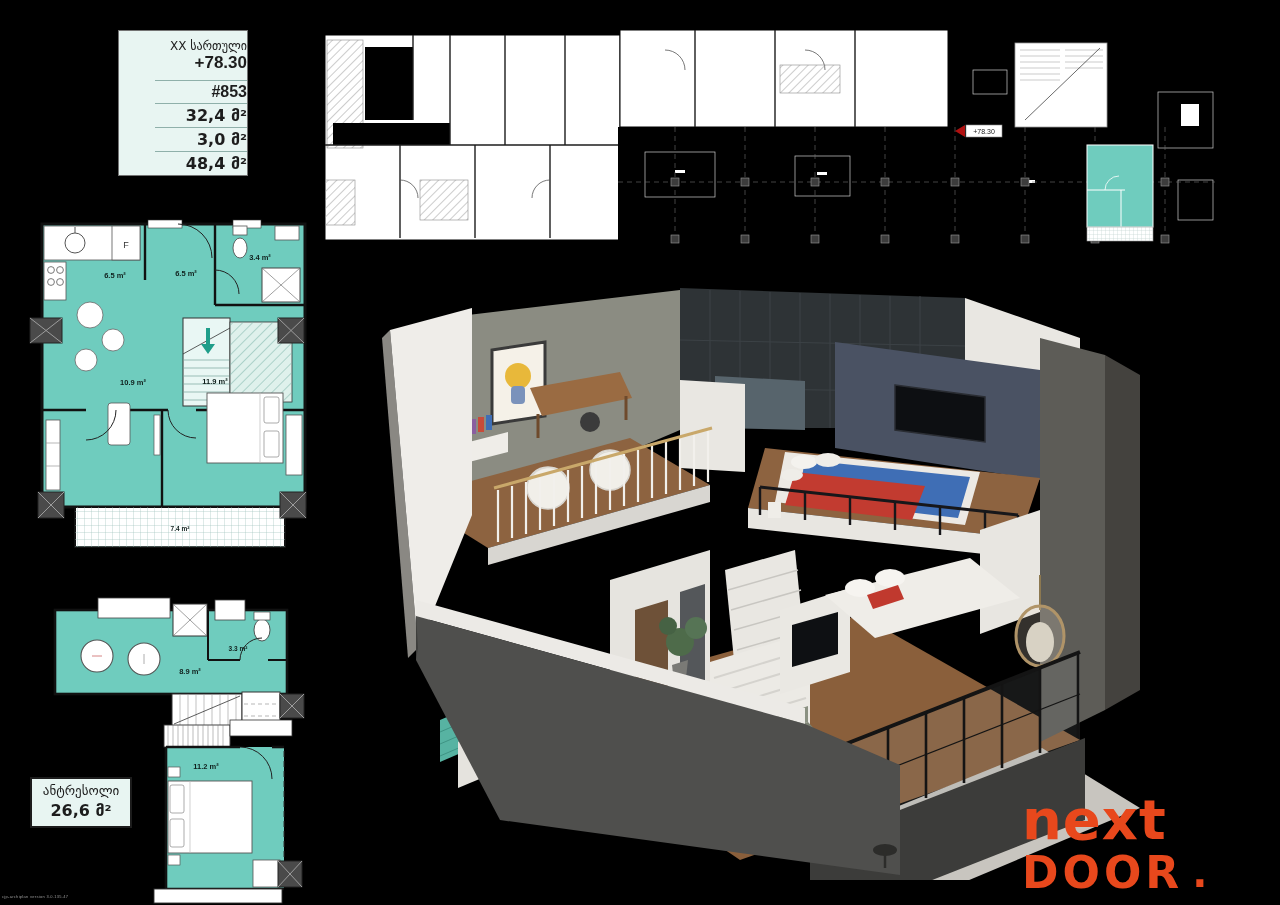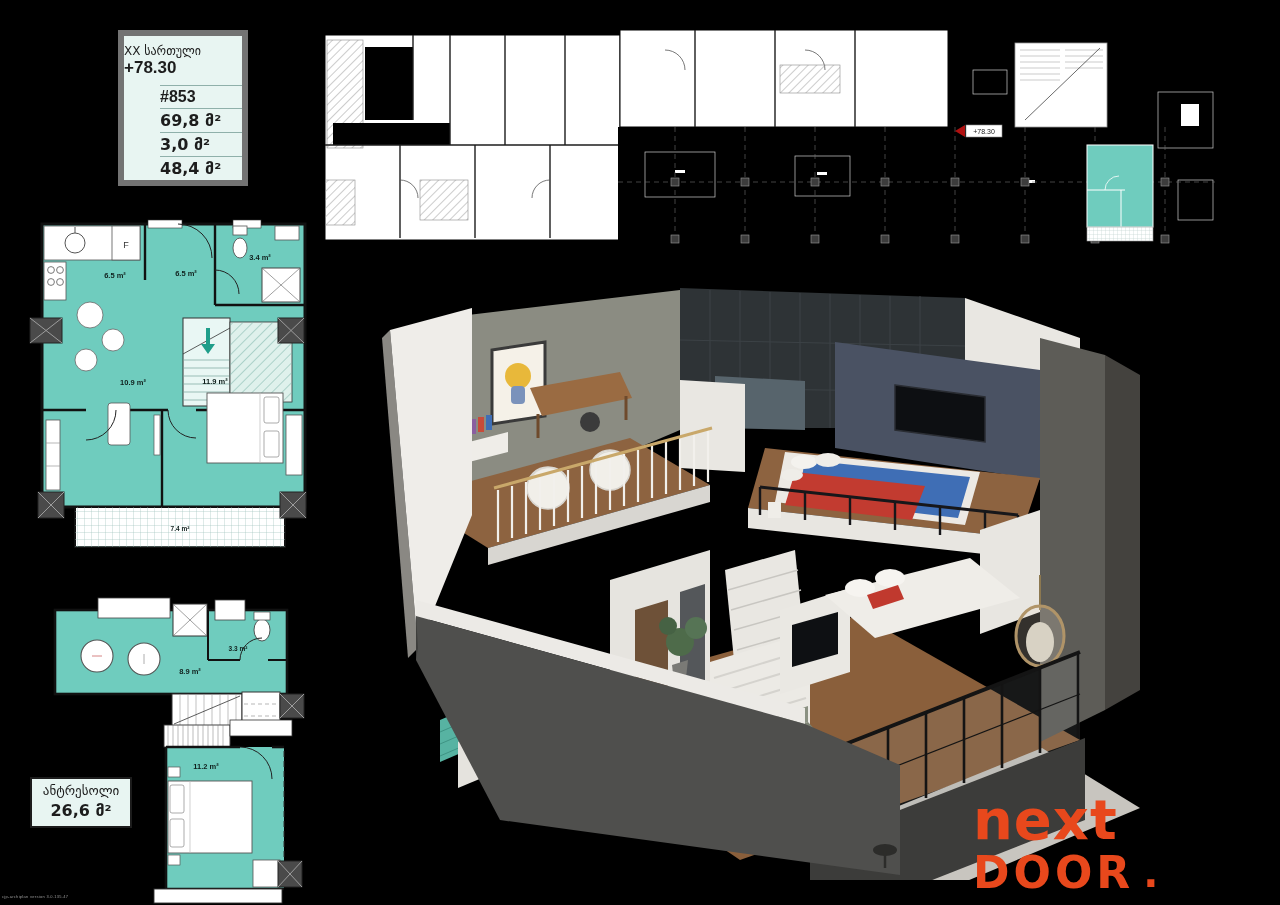--- a/index.html
+++ b/index.html
@@ -2,57 +2,57 @@
 <html><head>
 <meta charset="utf-8">
 <style>
   html,body{margin:0;padding:0;background:#000;}
   body{width:1280px;height:905px;position:relative;overflow:hidden;
        font-family:"Liberation Sans",sans-serif;}
   .abs{position:absolute;}
 
   
   .info-table{left:118px;top:30px;width:130px;background:#e8f5f2;
-    border:6px solid #737373;box-sizing:border-box;color:#1d1d1d;text-align:left;}
+    border:1px solid #737373;box-sizing:border-box;color:#1d1d1d;text-align:right;}
   .info-table .row{border-top:1px solid #8fb0aa;padding:2px 0;}
   .info-table .row:first-child{border-top:none;}
   .it-floor{font-family:"DejaVu Sans",sans-serif;font-size:12px;padding-top:6px;}
   .it-elev{font-size:17px;font-weight:bold;padding-bottom:5px;}
   .it-num,.it-area{font-size:16px;font-weight:bold;padding:3px 0;margin-left:36px;}
   .it-area{font-family:"DejaVu Sans",sans-serif;}
 
   
   .mezz-box{left:30px;top:777px;width:102px;background:#e8f5f2;
     border:2px solid #1c1c1c;box-sizing:border-box;color:#1d1d1d;text-align:center;padding:4px 0 6px;}
   .mezz-box .t{font-family:"DejaVu Sans",sans-serif;font-size:13px;margin-bottom:3px;}
   .mezz-box .a{font-family:"DejaVu Sans",sans-serif;font-size:16px;font-weight:bold;text-align:center;}
 
   
-  .logo{left:973px;top:796px;width:210px;color:#e8481c;line-height:0.86;
+  .logo{left:1022px;top:796px;width:210px;color:#e8481c;line-height:0.86;
     font-family:"DejaVu Sans",sans-serif;font-weight:bold;}
   .logo .l1{font-size:56px;letter-spacing:1px;display:block;}
   .logo .l2{font-size:44px;letter-spacing:4px;display:inline-block;margin-top:10px;}
   .logo .dot{font-size:40px;margin-left:9px;vertical-align:1px;}
 
   .watermark{left:2px;top:894px;font-size:4px;color:#9a9a9a;letter-spacing:0.3px;}
 
   svg text{font-family:"Liberation Sans",sans-serif;}
   .arealbl{font-size:7.5px;font-weight:bold;fill:#10201d;text-anchor:middle;}
   .arealbl2{font-size:6.5px;font-weight:bold;fill:#10201d;text-anchor:middle;}
 </style>
 </head>
 <body>
 
 <div class="abs info-table">
   <div class="row">
     <div class="it-floor">XX სართული</div>
     <div class="it-elev">+78.30</div>
   </div>
   <div class="row it-num">#853</div>
-  <div class="row it-area">69,8 მ²</div>
+  <div class="row it-area">32,4 მ²</div>
   <div class="row it-area">3,0 მ²</div>
   <div class="row it-area">48,4 მ²</div>
 </div>
 
 <svg class="abs" style="left:325px;top:30px;" width="890" height="215" viewBox="0 0 890 215">
   <defs>
     <pattern id="hA" width="6" height="6" patternUnits="userSpaceOnUse" patternTransform="rotate(45)">
       <line x1="0" y1="0" x2="0" y2="6" stroke="#9a9a9a" stroke-width="1"></line>
     </pattern>
     <pattern id="gridS" width="4" height="4" patternUnits="userSpaceOnUse">

